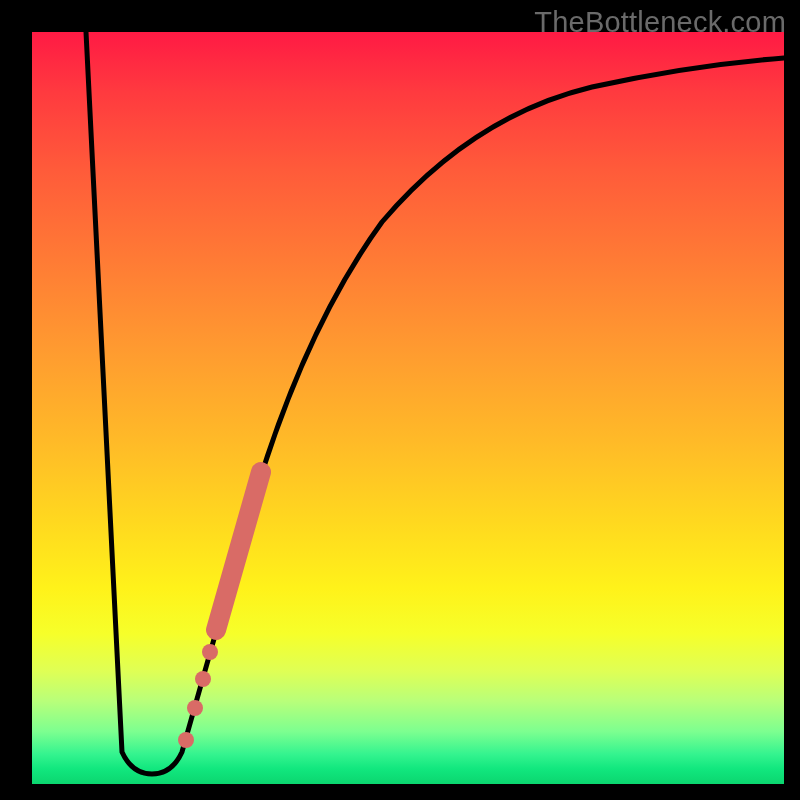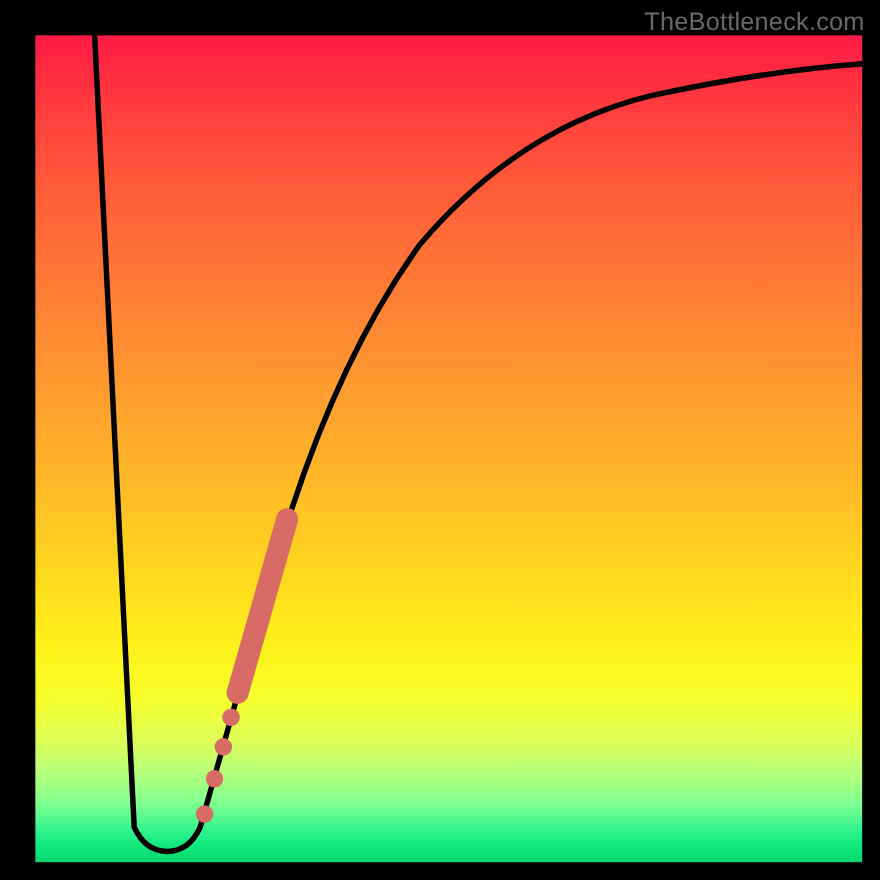--- a/index.html
+++ b/index.html
@@ -45,21 +45,21 @@
       #35f48f 96%,
       #11e77e 98%,
       #0bd66f 100%
     );
   }
   .watermark {
     position: absolute;
     top: 6px;
     right: 14px;
     font-family: Arial, Helvetica, sans-serif;
-    font-size: 23px;
+    font-size: 29px;
     color: #6a6a6a;
     letter-spacing: 0.2px;
     user-select: none;
   }
   svg.curve {
     position: absolute;
     inset: 0;
   }
   .marker {
     fill: #d96b66;

